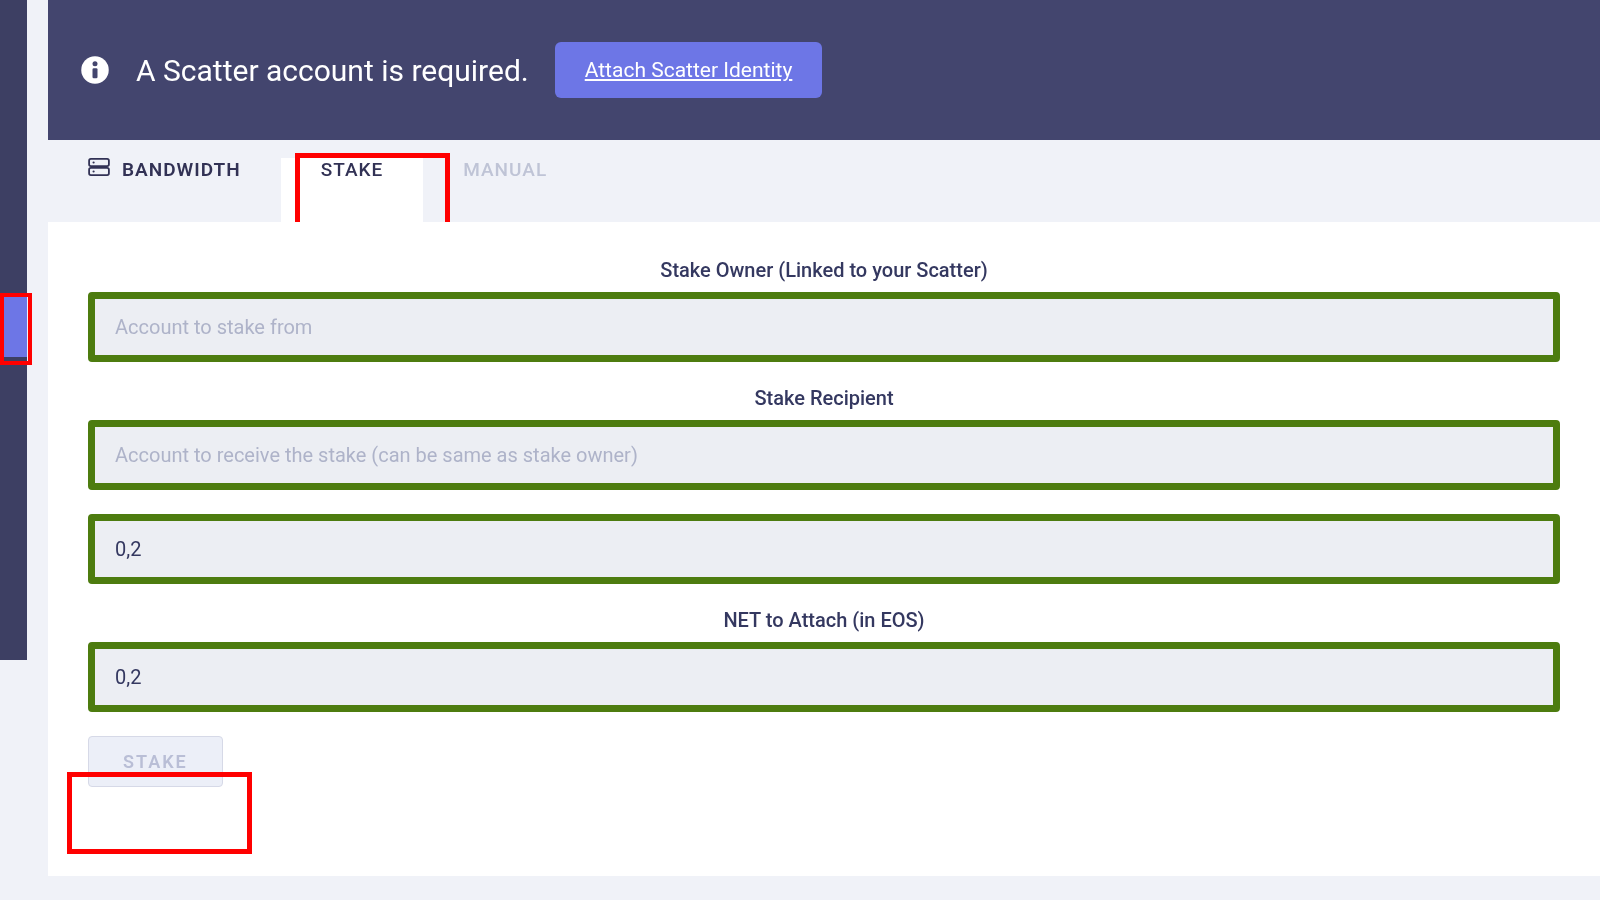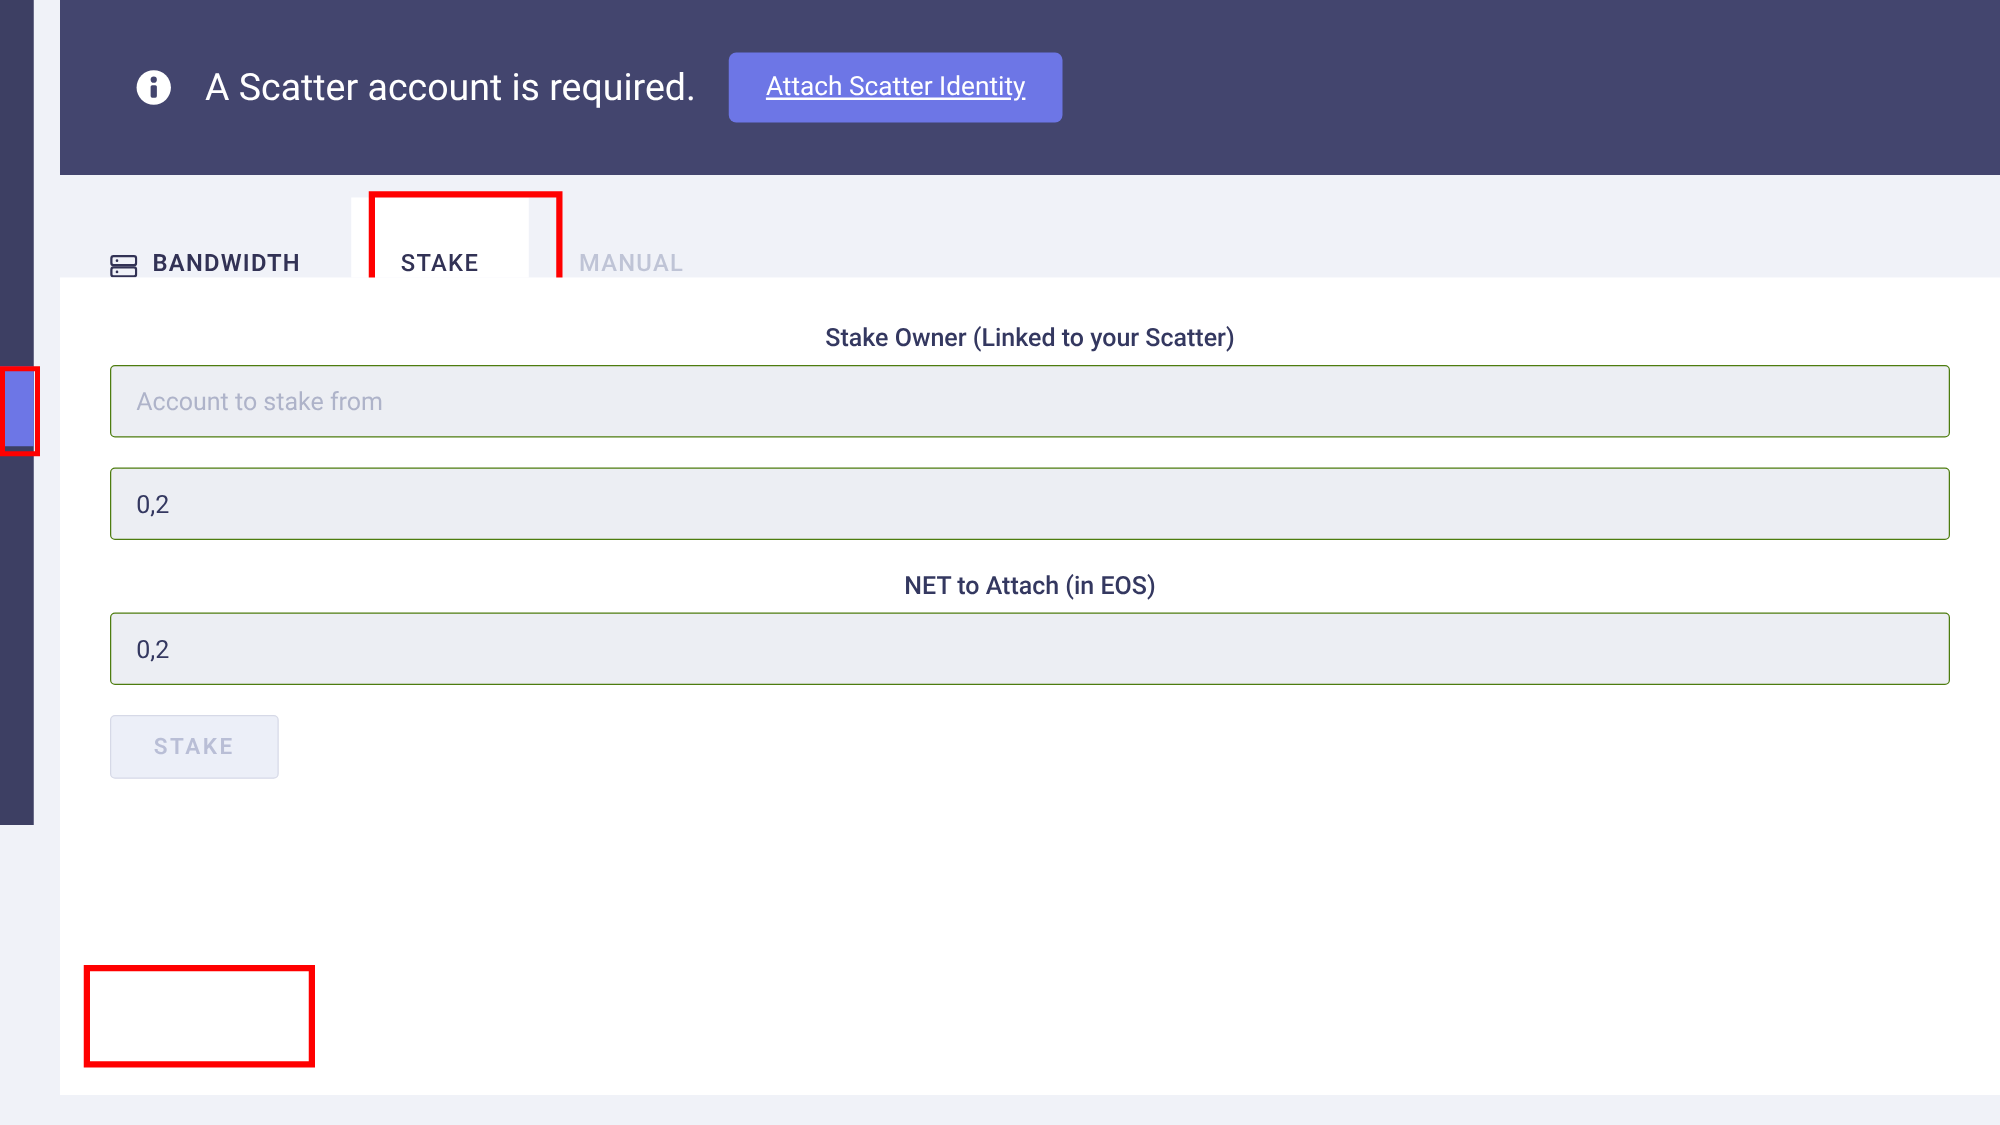--- a/index.html
+++ b/index.html
@@ -43,21 +43,21 @@
 
 .banner {
   position: absolute;
   left: 48px;
   top: 0;
   right: 0;
   height: 140px;
   background: #43456e;
   display: flex;
   align-items: center;
-  padding-left: 60px;
+  padding-left: 32px;
   gap: 26px;
 }
 .banner .info-icon {
   width: 30px;
   height: 30px;
   flex-shrink: 0;
 }
 .banner .info-icon svg { display: block; }
 .banner .msg {
   color: #ffffff;
@@ -82,21 +82,21 @@
   left: 48px;
   top: 158px;
   right: 0;
   height: 64px;
   background: transparent;
   display: flex;
   align-items: stretch;
 }
 .tabbar .tab {
   display: flex;
-  align-items: flex-end;
+  align-items: flex-start;
   justify-content: center;
   padding: 0 40px;
   font-size: 19px;
   letter-spacing: 1px;
   font-weight: 500;
   color: #bfc4d6;
   cursor: pointer;
   gap: 12px;
   background: transparent;
   border: none;
@@ -135,21 +135,21 @@
 .flabel {
   color: #343860;
   font-size: 20px;
   margin-bottom: 10px;
   font-weight: 500;
   text-align: center;
 }
 .finput {
   width: 100%;
   background: #eceef3;
-  border: 1px solid #4d7c0f;
+  border: 7px solid #4d7c0f;
   border-radius: 4px;
   padding: 16px 20px;
   font-size: 20px;
   color: #343860;
   font-family: inherit;
 }
 .finput::placeholder { color: #aeb3c9; }
 
 .stake-btn {
   background: #eceff8;
@@ -216,20 +216,24 @@
 </div>
 <div class="tab-highlight"></div>
 
 <div class="panel">
 
   <div class="fgroup">
     <div class="flabel">Stake Owner (Linked to your Scatter)</div>
     <input class="finput" type="text" placeholder="Account to stake from" style="">
   </div>
 
+  <div class="fgroup">
+    <div class="flabel">Stake Recipient</div>
+    <input class="finput" type="text" placeholder="Account to receive the stake (can be same as stake owner)" style="">
+  </div>
 
   <div class="fgroup">
     <input class="finput" type="text" value="0,2" style="">
   </div>
 
   <div class="fgroup">
     <div class="flabel">NET to Attach (in EOS)</div>
     <input class="finput" type="text" value="0,2" style="">
   </div>
 

